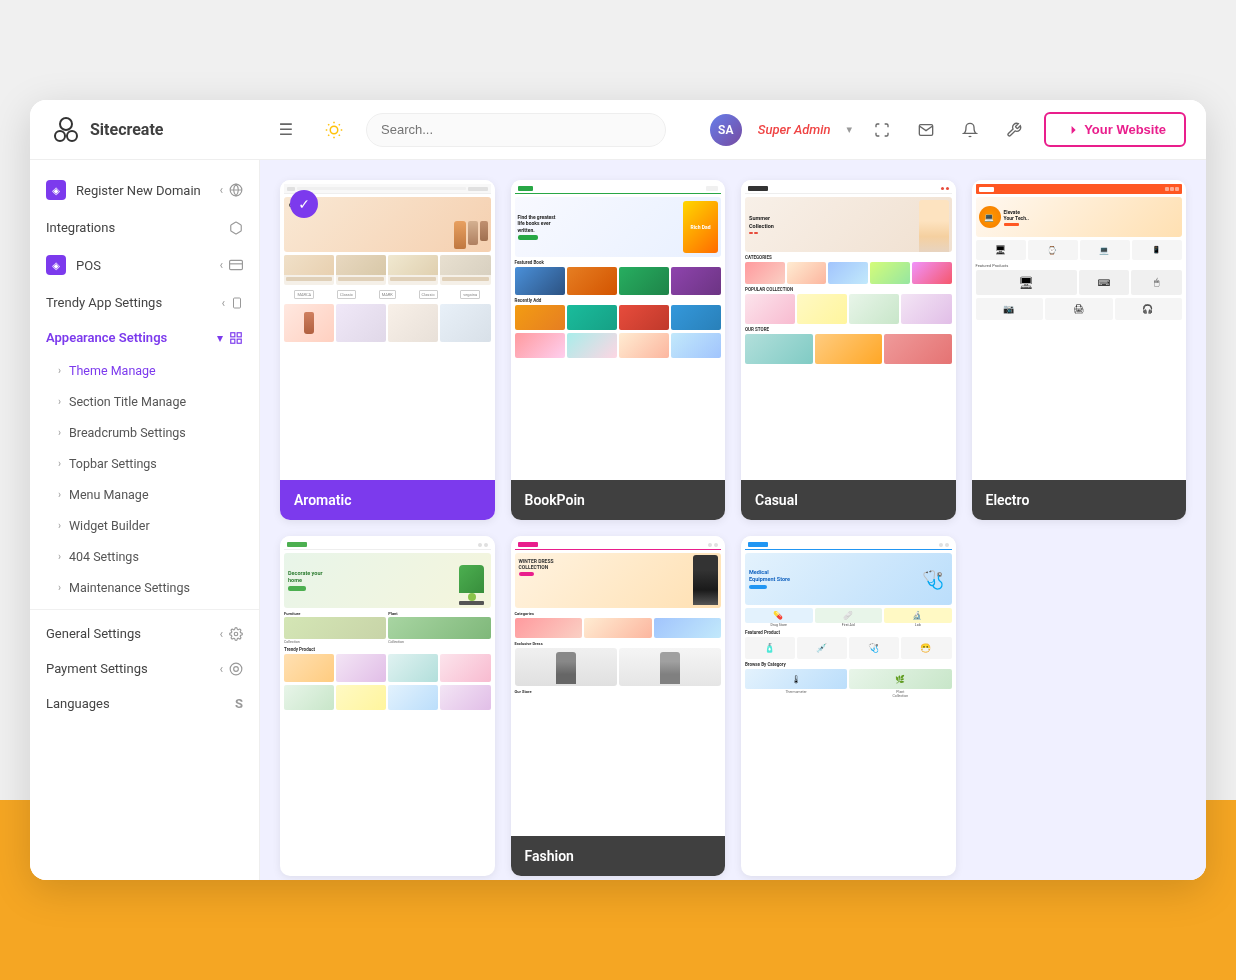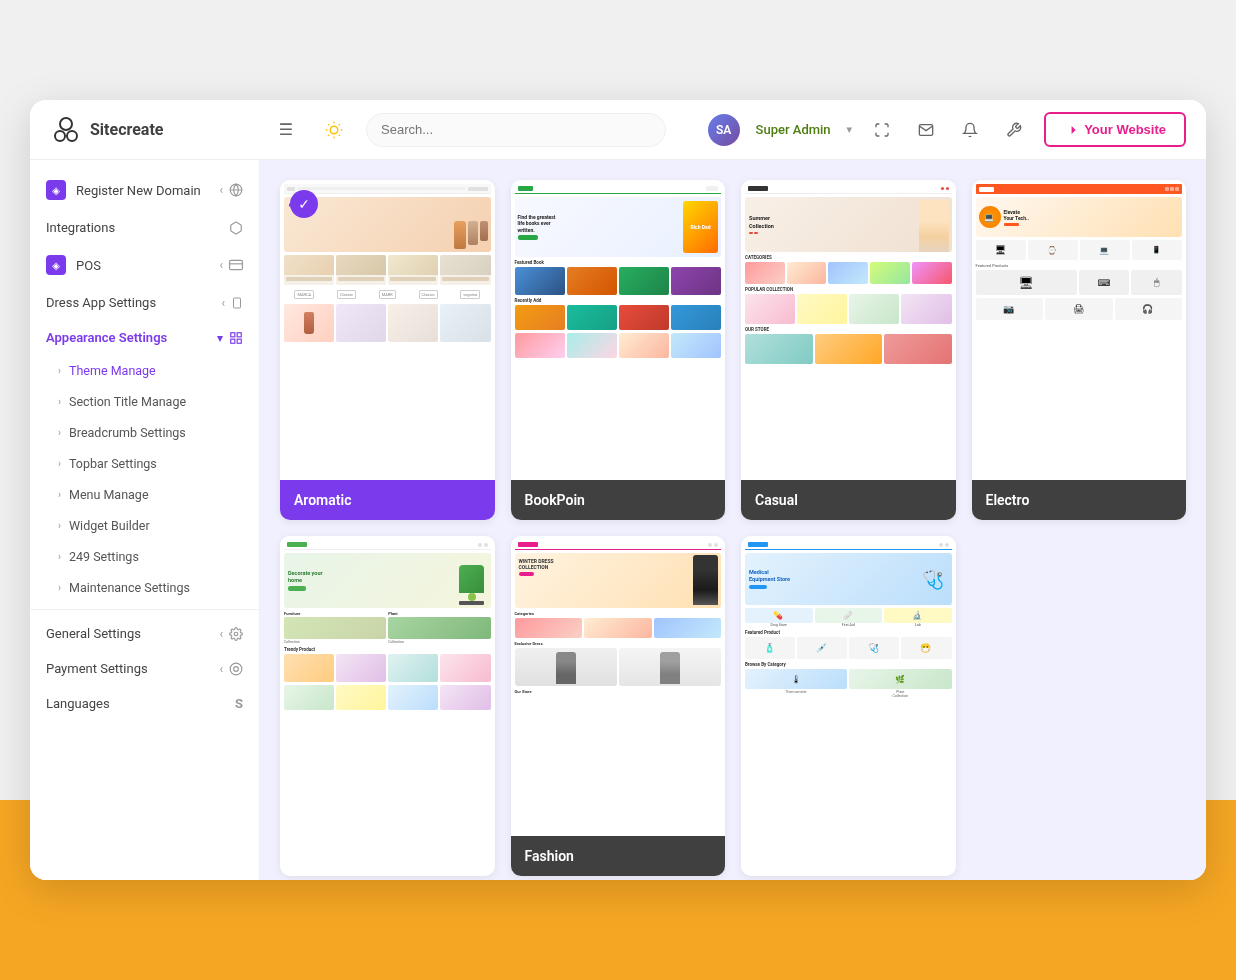--- a/index.html
+++ b/index.html
@@ -104,21 +104,22 @@
       align-items: center;
       justify-content: center;
       color: white;
       font-size: 12px;
       font-weight: 600;
     }
 
     .user-name {
       font-size: 13px;
       font-weight: 500;
-      color: #4d7c0f;
+      color: #ef4444;
+      font-style: italic;
     }
 
     .header-action-icon {
       width: 28px;
       height: 28px;
       display: flex;
       align-items: center;
       justify-content: center;
       color: #666;
       font-size: 16px;
@@ -422,21 +423,21 @@
           <span>‹</span>
           <svg width="14" height="14" viewBox="0 0 24 24" fill="none" stroke="#999" stroke-width="2">
             <rect x="1" y="4" width="22" height="16" rx="2" ry="2"></rect>
             <line x1="1" y1="10" x2="23" y2="10"></line>
           </svg>
         </div>
       </div>
 
       <div class="sidebar-item">
         <div class="sidebar-item-left">
-          <span>Dress App Settings</span>
+          <span>Trendy App Settings</span>
         </div>
         <div class="sidebar-item-right">
           <span>‹</span>
           <svg width="12" height="14" viewBox="0 0 24 24" fill="none" stroke="#999" stroke-width="2">
             <rect x="5" y="2" width="14" height="20" rx="2" ry="2"></rect>
             <line x1="12" y1="18" x2="12.01" y2="18"></line>
           </svg>
         </div>
       </div>
 
@@ -474,21 +475,21 @@
       <div class="sidebar-sub-item">
         <span class="arrow">›</span>
         <span>Menu Manage</span>
       </div>
       <div class="sidebar-sub-item">
         <span class="arrow">›</span>
         <span>Widget Builder</span>
       </div>
       <div class="sidebar-sub-item">
         <span class="arrow">›</span>
-        <span>249 Settings</span>
+        <span>404 Settings</span>
       </div>
       <div class="sidebar-sub-item">
         <span class="arrow">›</span>
         <span>Maintenance Settings</span>
       </div>
 
       <div class="divider"></div>
 
       <div class="sidebar-item">
         <div class="sidebar-item-left">

